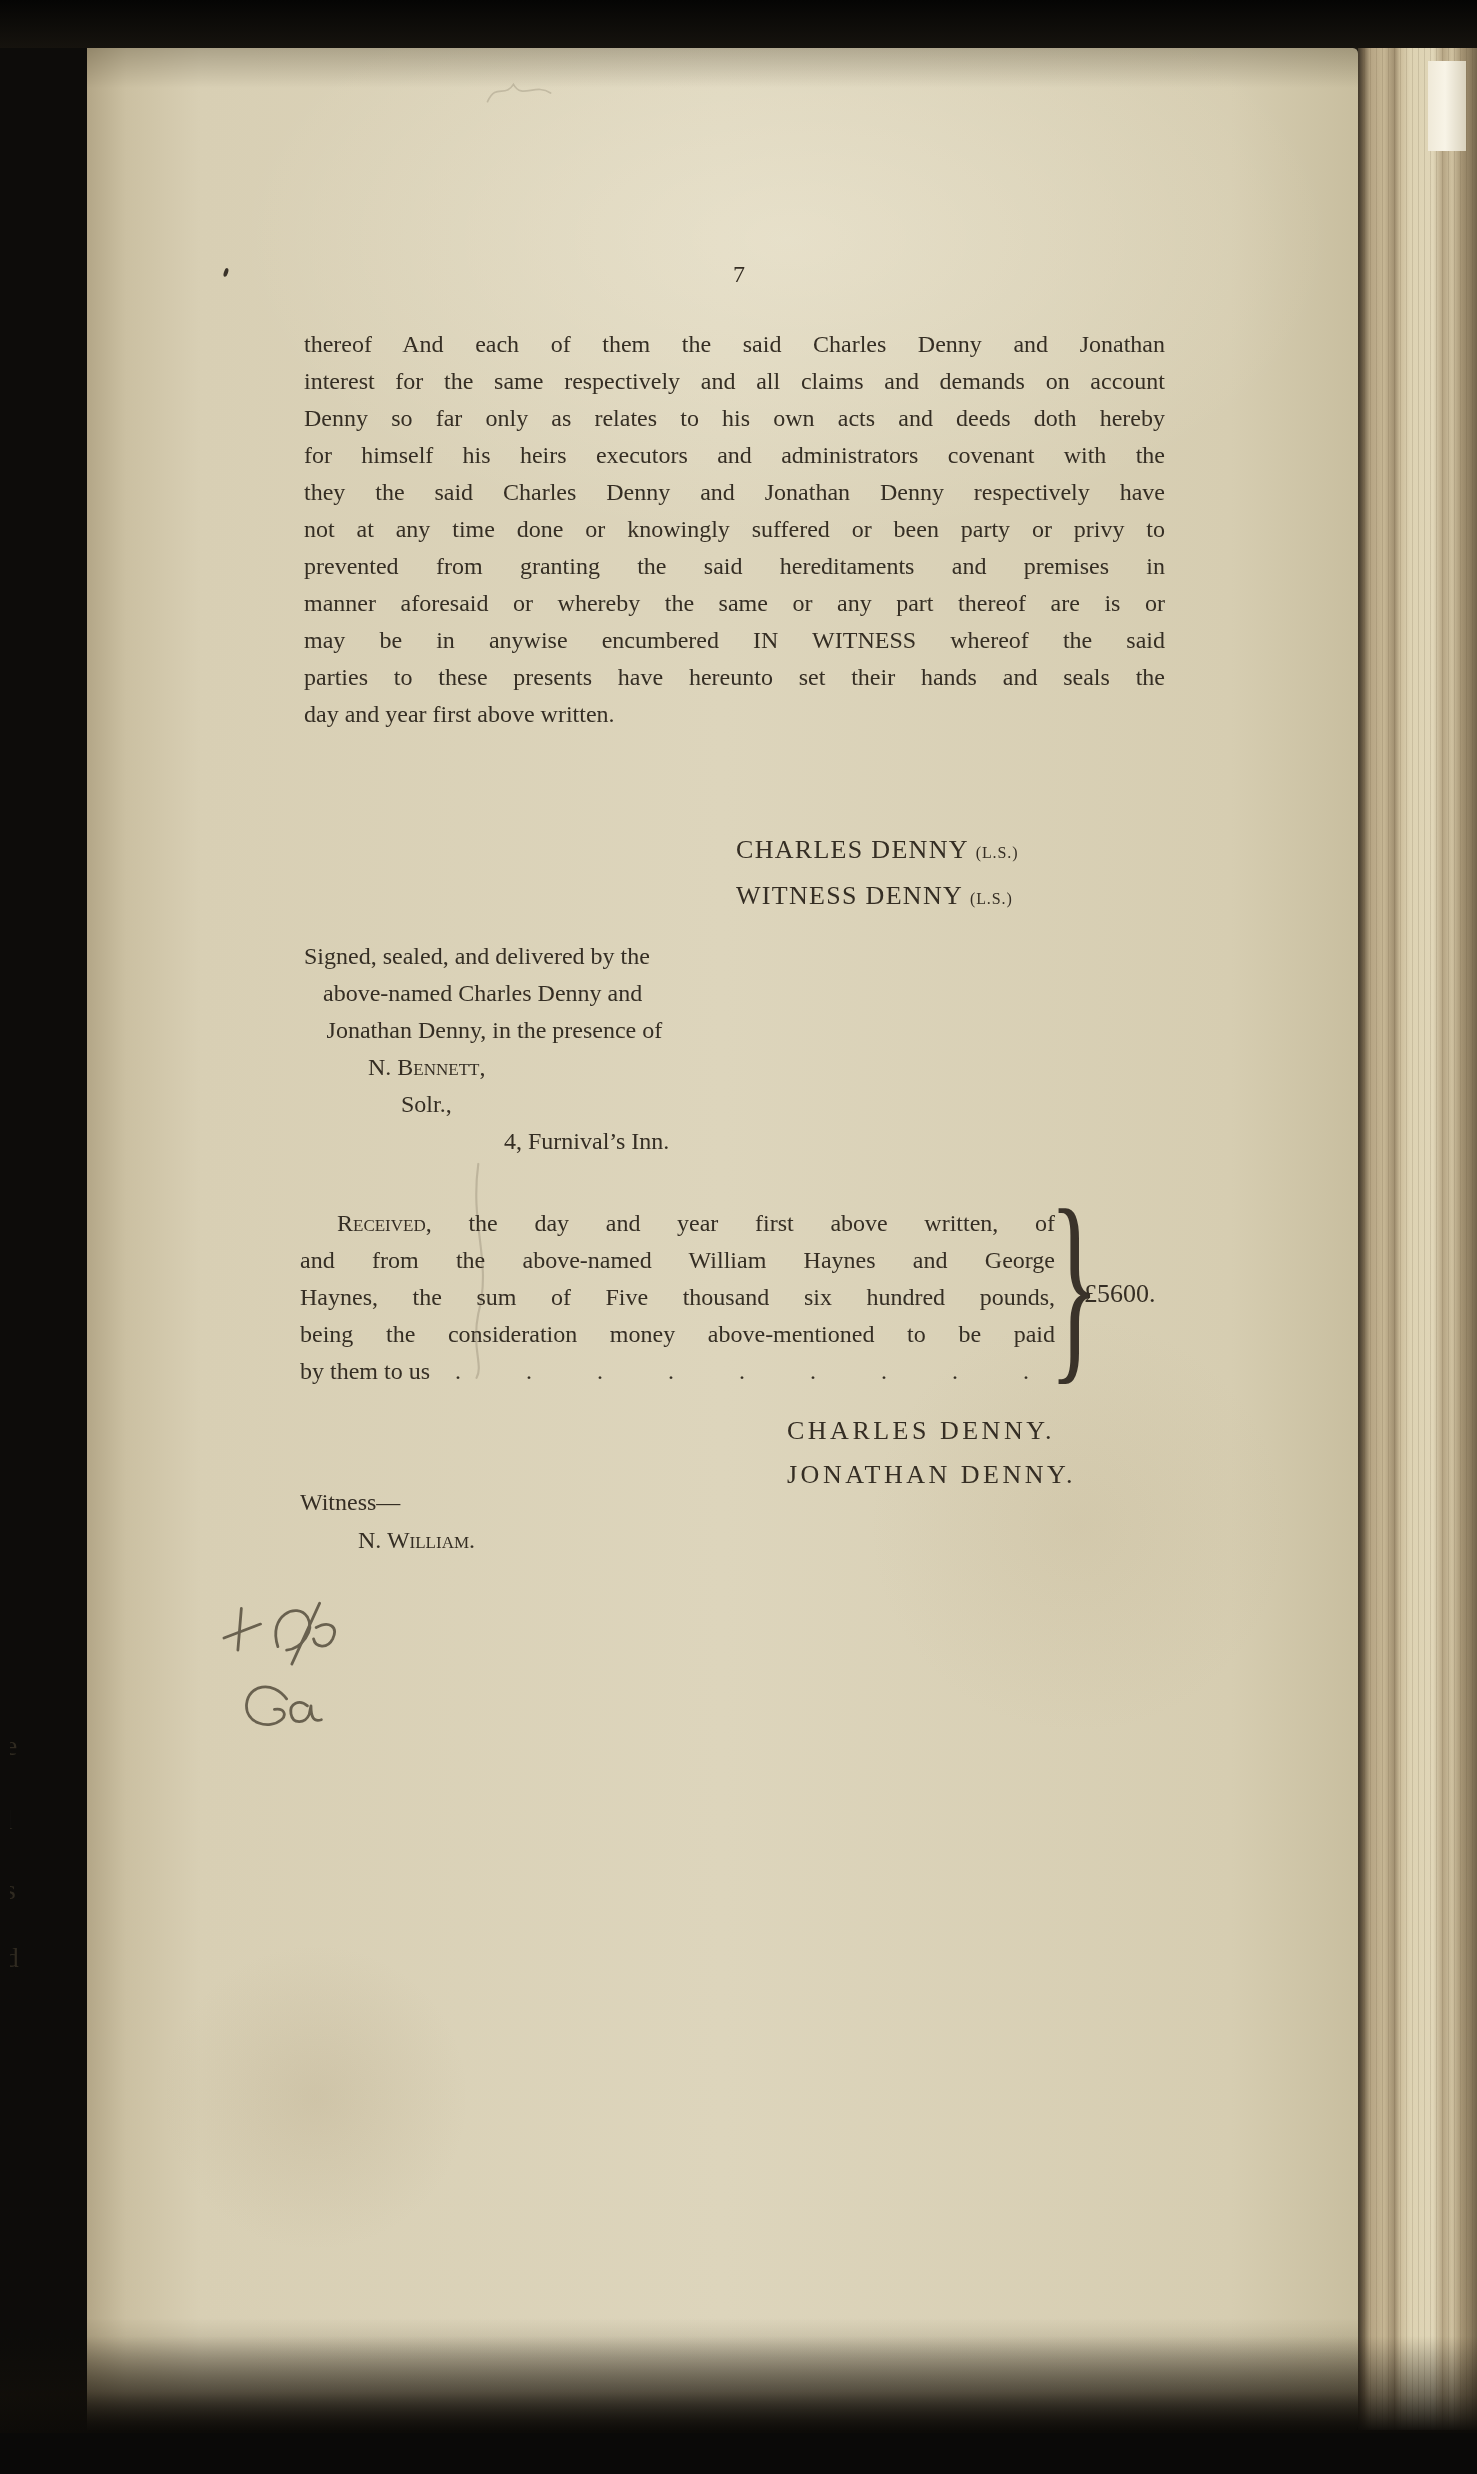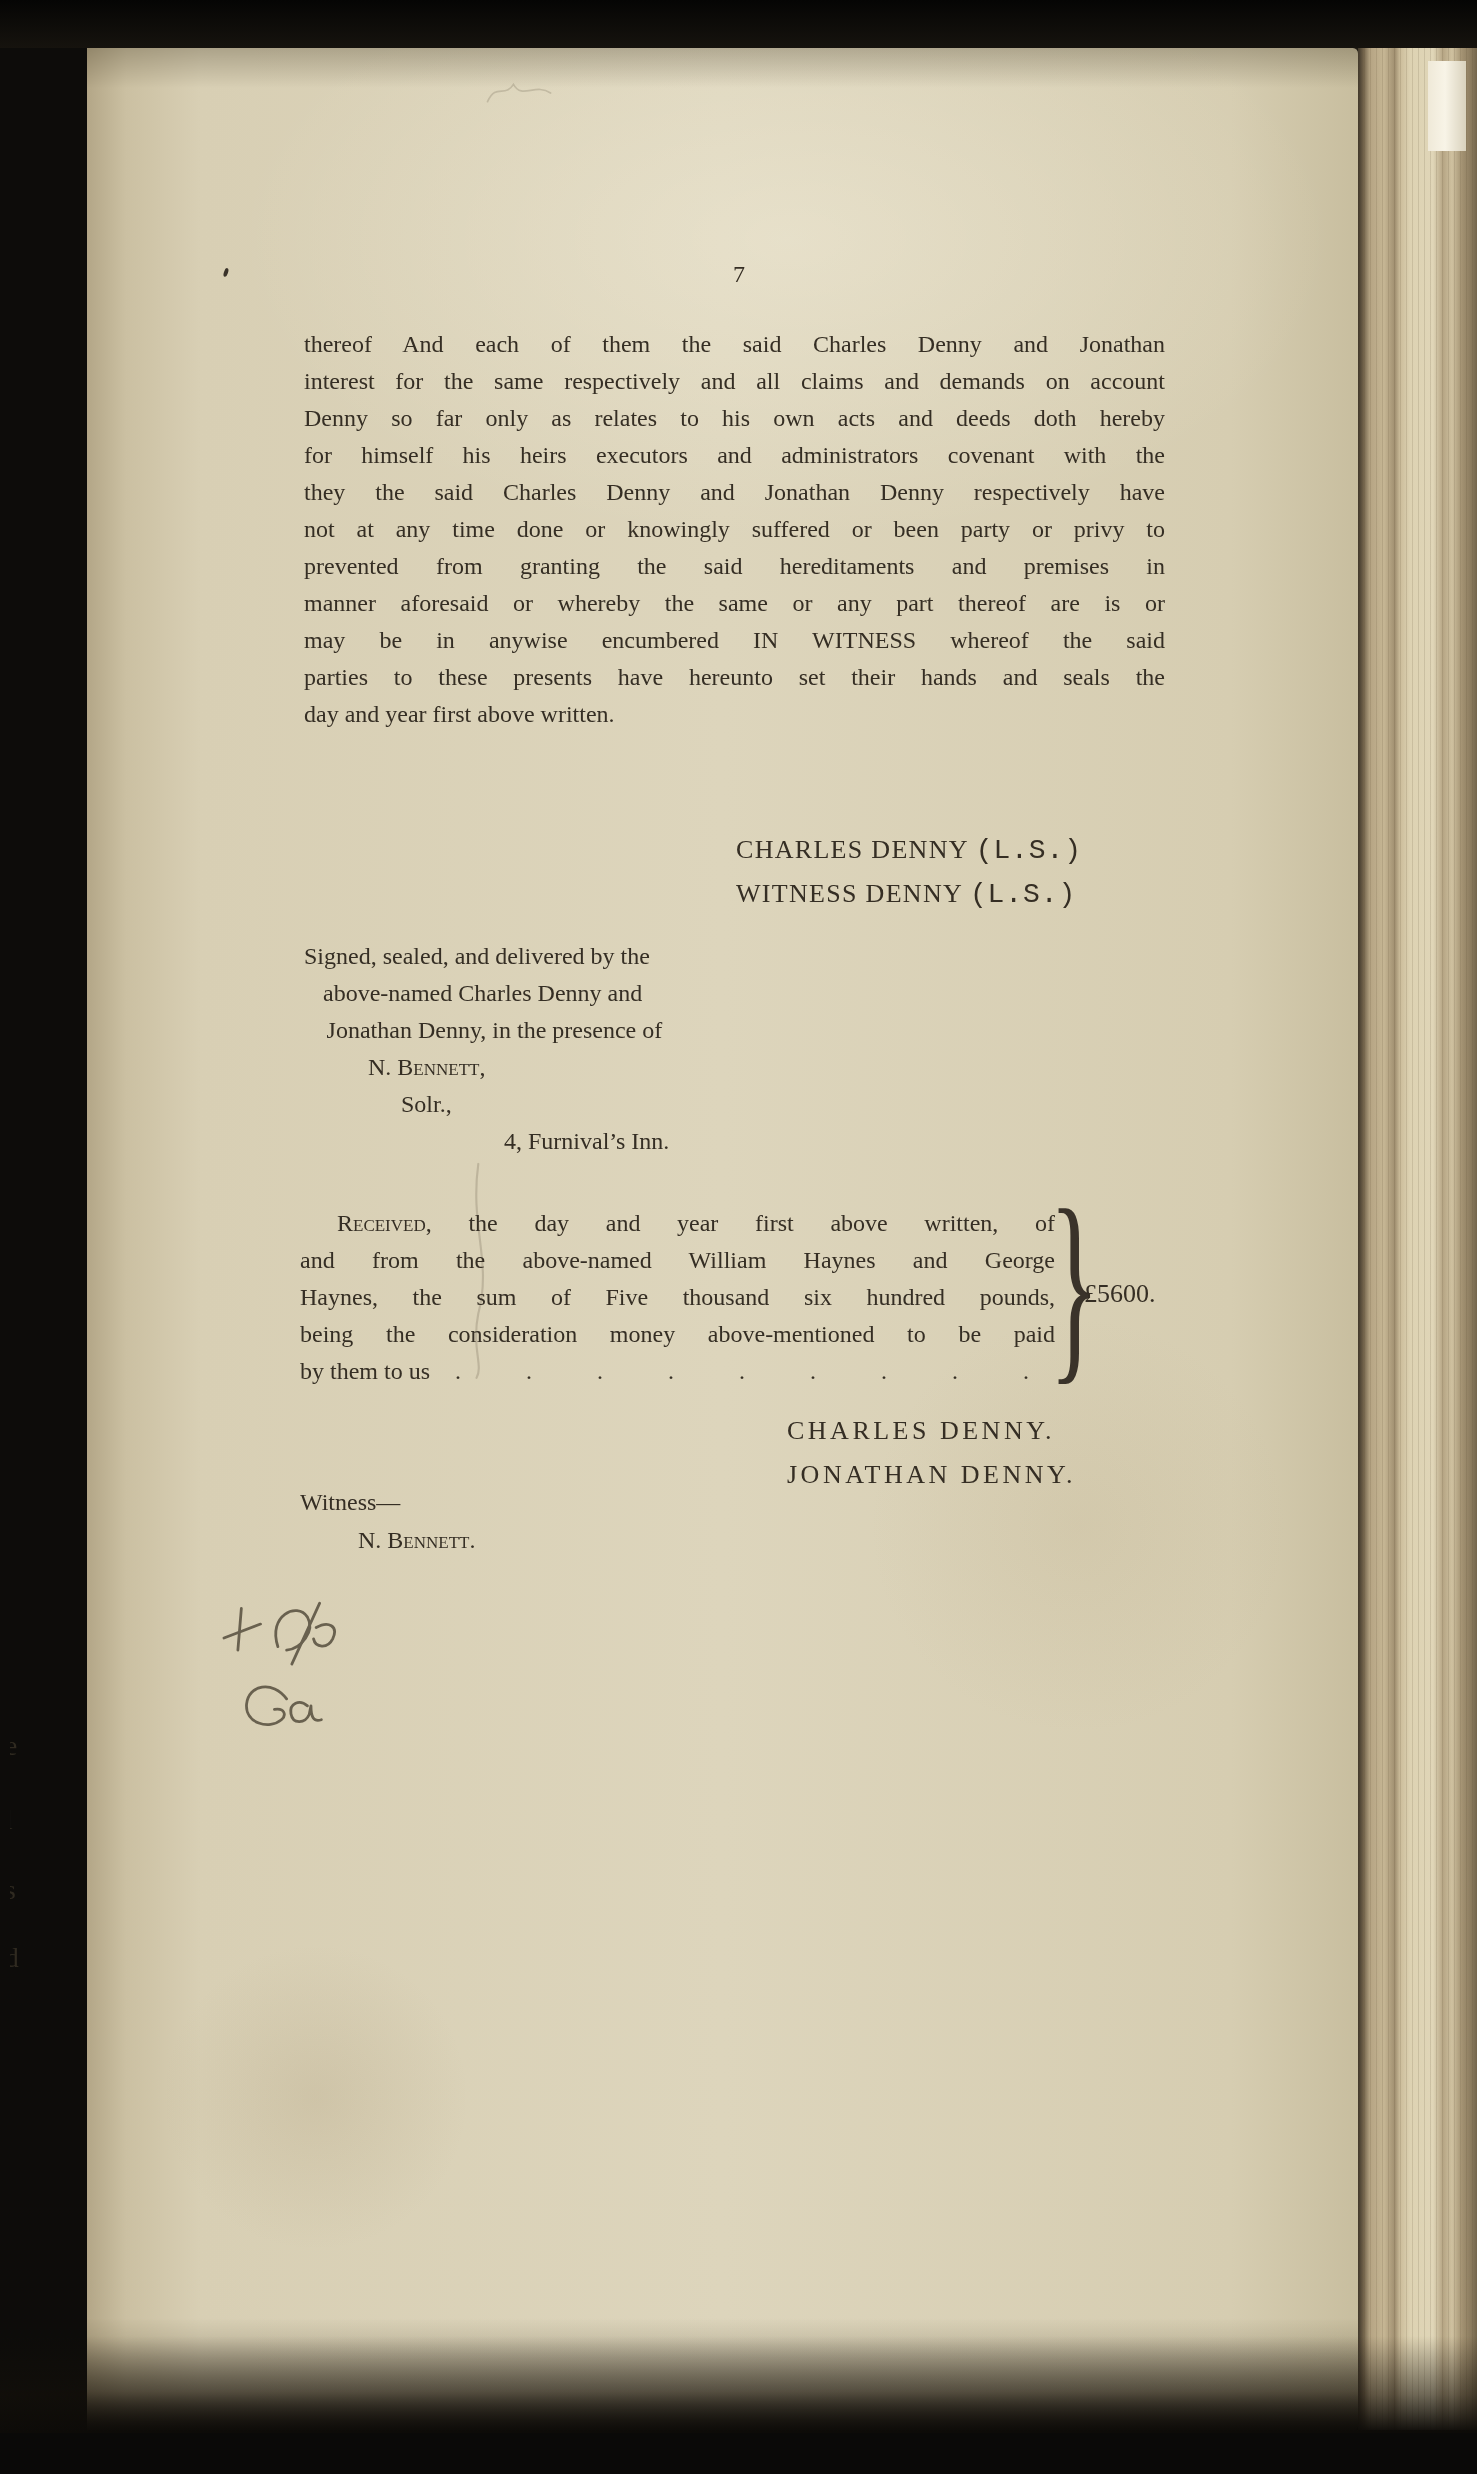--- a/index.html
+++ b/index.html
@@ -58,21 +58,21 @@
   #page-number { left:733px; top:261px; font-size:24px; }
 
   #ink-speck { position:absolute; left:224px; top:268px; width:4.3px; height:8.7px;
     background:#3a332a; border-radius:50%; transform:rotate(18deg); z-index:3; }
 
   #body-block { left:304px; top:326px; width:861px; font-size:24px; }
   .jline { text-align:justify; text-align-last:justify; line-height:37px; white-space:normal; }
   .jline.last { text-align-last:auto; }
 
   #sealed-sigs { left:736px; top:828px; font-size:26px; letter-spacing:1.3px; line-height:43px; }
-  .seal-suffix { font-size:28px; letter-spacing:0.9px;font-family:Liberation Mono, monospace; }
+  .seal-suffix { font-size:16px; letter-spacing:0.9px; }
 
   #attestation { left:304px; top:938px; font-size:24px; }
   .att-line { line-height:37px; }
   .ind1 { margin-left:19px; } .ind2 { margin-left:22.6px; }
   .ind3 { margin-left:64px; } .ind4 { margin-left:97px; } .ind5 { margin-left:200px; }
   .smallcaps { font-variant:small-caps; }
 
   #receipt { left:300px; top:1205px; width:755px; font-size:24px; }
   #receipt .jline { line-height:37px; }
   .receipt-indent { text-indent:37px; }
@@ -173,21 +173,21 @@
 
   <div class="txt" id="receipt-brace">}</div>
   <div class="txt" id="receipt-amount">£5600.</div>
 
   <div class="txt" id="receipt-sigs">
     <div>CHARLES DENNY.</div>
     <div>JONATHAN DENNY.</div>
   </div>
 
   <div class="txt" id="witness-label">Witness—</div>
-  <div class="txt smallcaps" id="witness-name">N. Bennett.</div>
+  <div class="txt smallcaps" id="witness-name">N. William.</div>
 
   <svg id="handwriting" width="174" height="144" viewBox="0 0 200 165">
     <g fill="none" stroke="#514939" stroke-width="3.2" stroke-linecap="round" stroke-linejoin="round" opacity="0.82">
       <path d="M8,48 L50,32"></path>
       <path d="M28,14 L24,62"></path>
       <path d="M70,58 C58,22 92,6 104,24 C113,40 97,60 80,62"></path>
       <path d="M118,8 L86,78"></path>
       <path d="M114,36 C128,28 140,34 133,49 C127,61 113,59 111,49"></path>
       <path d="M80,118 C64,96 36,102 34,124 C32,146 60,154 74,142 C80,137 78,128 66,130"></path>
       <path d="M104,126 C95,118 83,123 85,135 C87,147 101,147 106,136 L108,126 C108,139 111,145 120,142"></path>

